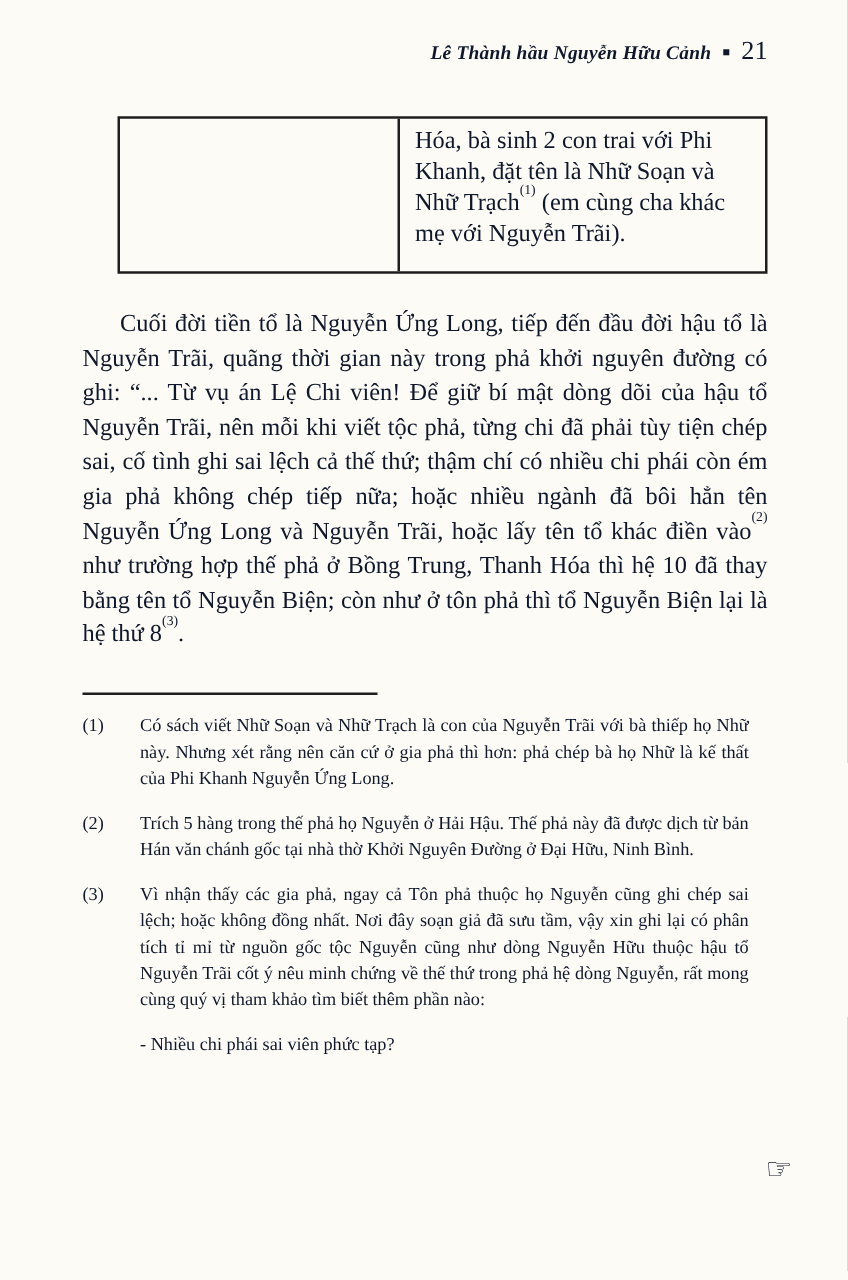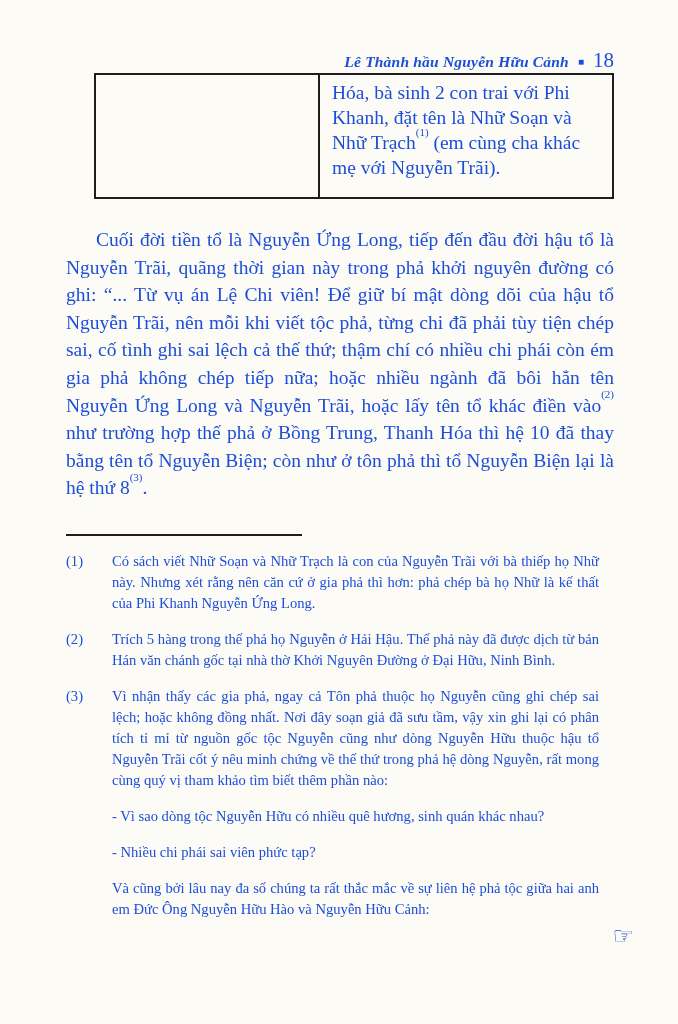--- a/index.html
+++ b/index.html
@@ -3,24 +3,24 @@
 <meta charset="utf-8">
 <style>
   html, body { margin: 0; padding: 0; }
   body { background: #777; }
   .page {
     position: relative;
     width: 678px;
     height: 1024px;
     margin: 0 auto;
     background: #fcfbf6;
-    color: #1d4ed8;
+    color: #0f172a;
     font-family: "Liberation Serif", "DejaVu Serif", serif;
     box-sizing: border-box;
-    padding: 48px 64px 0 66px;
+    padding: 28px 64px 0 66px;
     overflow: hidden;
   }
   
   .running-head {
     display: flex;
     justify-content: flex-end;
     align-items: baseline;
     gap: 9px;
     border-bottom: none;
   }
@@ -35,20 +35,21 @@
     position: relative;
     top: -2px;
   }
   .rh-page {
     font-size: 21px;
     font-weight: normal;
   }
   
   .genealogy-table {
     display: flex;
+    margin-top: 40px;
     margin-left: 28px;
     border: 2px solid #1e1e1e;
     min-height: 122px;
   }
   .genealogy-table .cell { box-sizing: border-box; }
   .cell.left {
     width: 224px;
     border-right: 2px solid #1e1e1e;
   }
   .cell.right {
@@ -105,21 +106,21 @@
   }
 </style>
 </head>
 <body>
 
 <div class="page">
 
   <div class="running-head">
     <span class="rh-title">Lê Thành hầu Nguyễn Hữu Cảnh</span>
     <span class="rh-square">■</span>
-    <span class="rh-page">18</span>
+    <span class="rh-page">21</span>
   </div>
 
   <div class="genealogy-table">
     <div class="cell left"></div>
     <div class="cell right"><span>Hóa, bà sinh 2 con trai với Phi Khanh, đặt tên là Nhữ Soạn và Nhữ Trạch</span><sup class="fnref">(1)</sup><span> (em cùng cha khác mẹ với Nguyễn Trãi).</span></div>
   </div>
 
   <p class="body-para"><span>Cuối đời tiền tổ là Nguyễn Ứng Long, tiếp đến đầu đời hậu tổ là Nguyễn Trãi, quãng thời gian này trong phả khởi nguyên đường có ghi: “... Từ vụ án Lệ Chi viên! Để giữ bí mật dòng dõi của hậu tổ Nguyễn Trãi, nên mỗi khi viết tộc phả, từng chi đã phải tùy tiện chép sai, cố tình ghi sai lệch cả thế thứ; thậm chí có nhiều chi phái còn ém gia phả không chép tiếp nữa; hoặc nhiều ngành đã bôi hẳn tên Nguyễn Ứng Long và Nguyễn Trãi, hoặc lấy tên tổ khác điền vào</span><sup class="fnref">(2)</sup><span> như trường hợp thế phả ở Bồng Trung, Thanh Hóa thì hệ 10 đã thay bằng tên tổ Nguyễn Biện; còn như ở tôn phả thì tổ Nguyễn Biện lại là hệ thứ 8</span><sup class="fnref">(3)</sup><span>.</span></p>
 
   <div class="fn-rule"></div>
@@ -132,22 +133,20 @@
     </div>
 
     <div class="footnote">
       <span class="fn-marker">(2)</span>
       <p class="fn-line">Trích 5 hàng trong thế phả họ Nguyễn ở Hải Hậu. Thế phả này đã được dịch từ bản Hán văn chánh gốc tại nhà thờ Khởi Nguyên Đường ở Đại Hữu, Ninh Bình.</p>
     </div>
 
     <div class="footnote">
       <span class="fn-marker">(3)</span>
       <p class="fn-line">Vì nhận thấy các gia phả, ngay cả Tôn phả thuộc họ Nguyễn cũng ghi chép sai lệch; hoặc không đồng nhất. Nơi đây soạn giả đã sưu tầm, vậy xin ghi lại có phân tích tỉ mỉ từ nguồn gốc tộc Nguyễn cũng như dòng Nguyễn Hữu thuộc hậu tổ Nguyễn Trãi cốt ý nêu minh chứng về thế thứ trong phả hệ dòng Nguyễn, rất mong cùng quý vị tham khảo tìm biết thêm phần nào:</p>
-      <p class="fn-line">- Vì sao dòng tộc Nguyễn Hữu có nhiều quê hương, sinh quán khác nhau?</p>
       <p class="fn-line">- Nhiều chi phái sai viên phức tạp?</p>
-      <p class="fn-line">Và cũng bởi lâu nay đa số chúng ta rất thắc mắc về sự liên hệ phả tộc giữa hai anh em Đức Ông Nguyễn Hữu Hào và Nguyễn Hữu Cảnh:</p>
     </div>
 
   </div>
 
   <div class="hand">☞</div>
 
 </div>
 
 </body></html>

